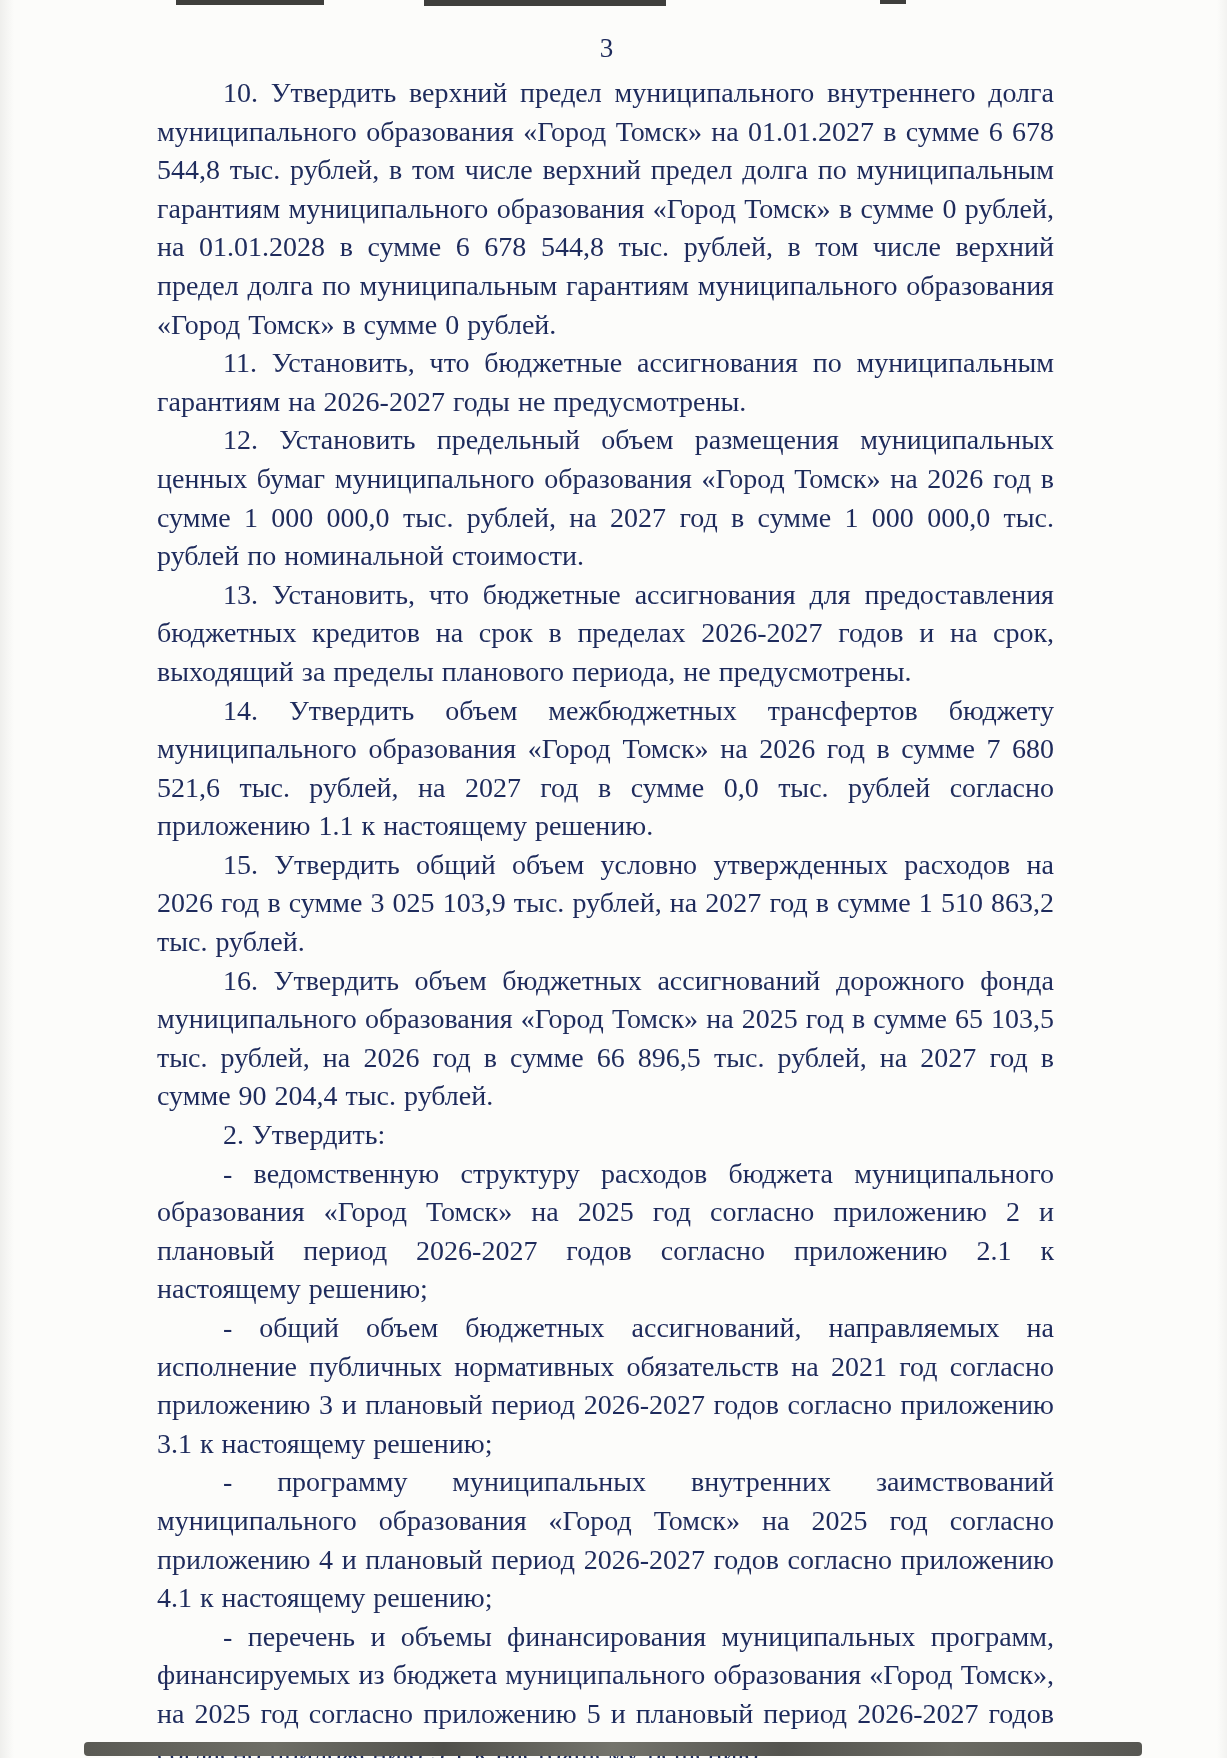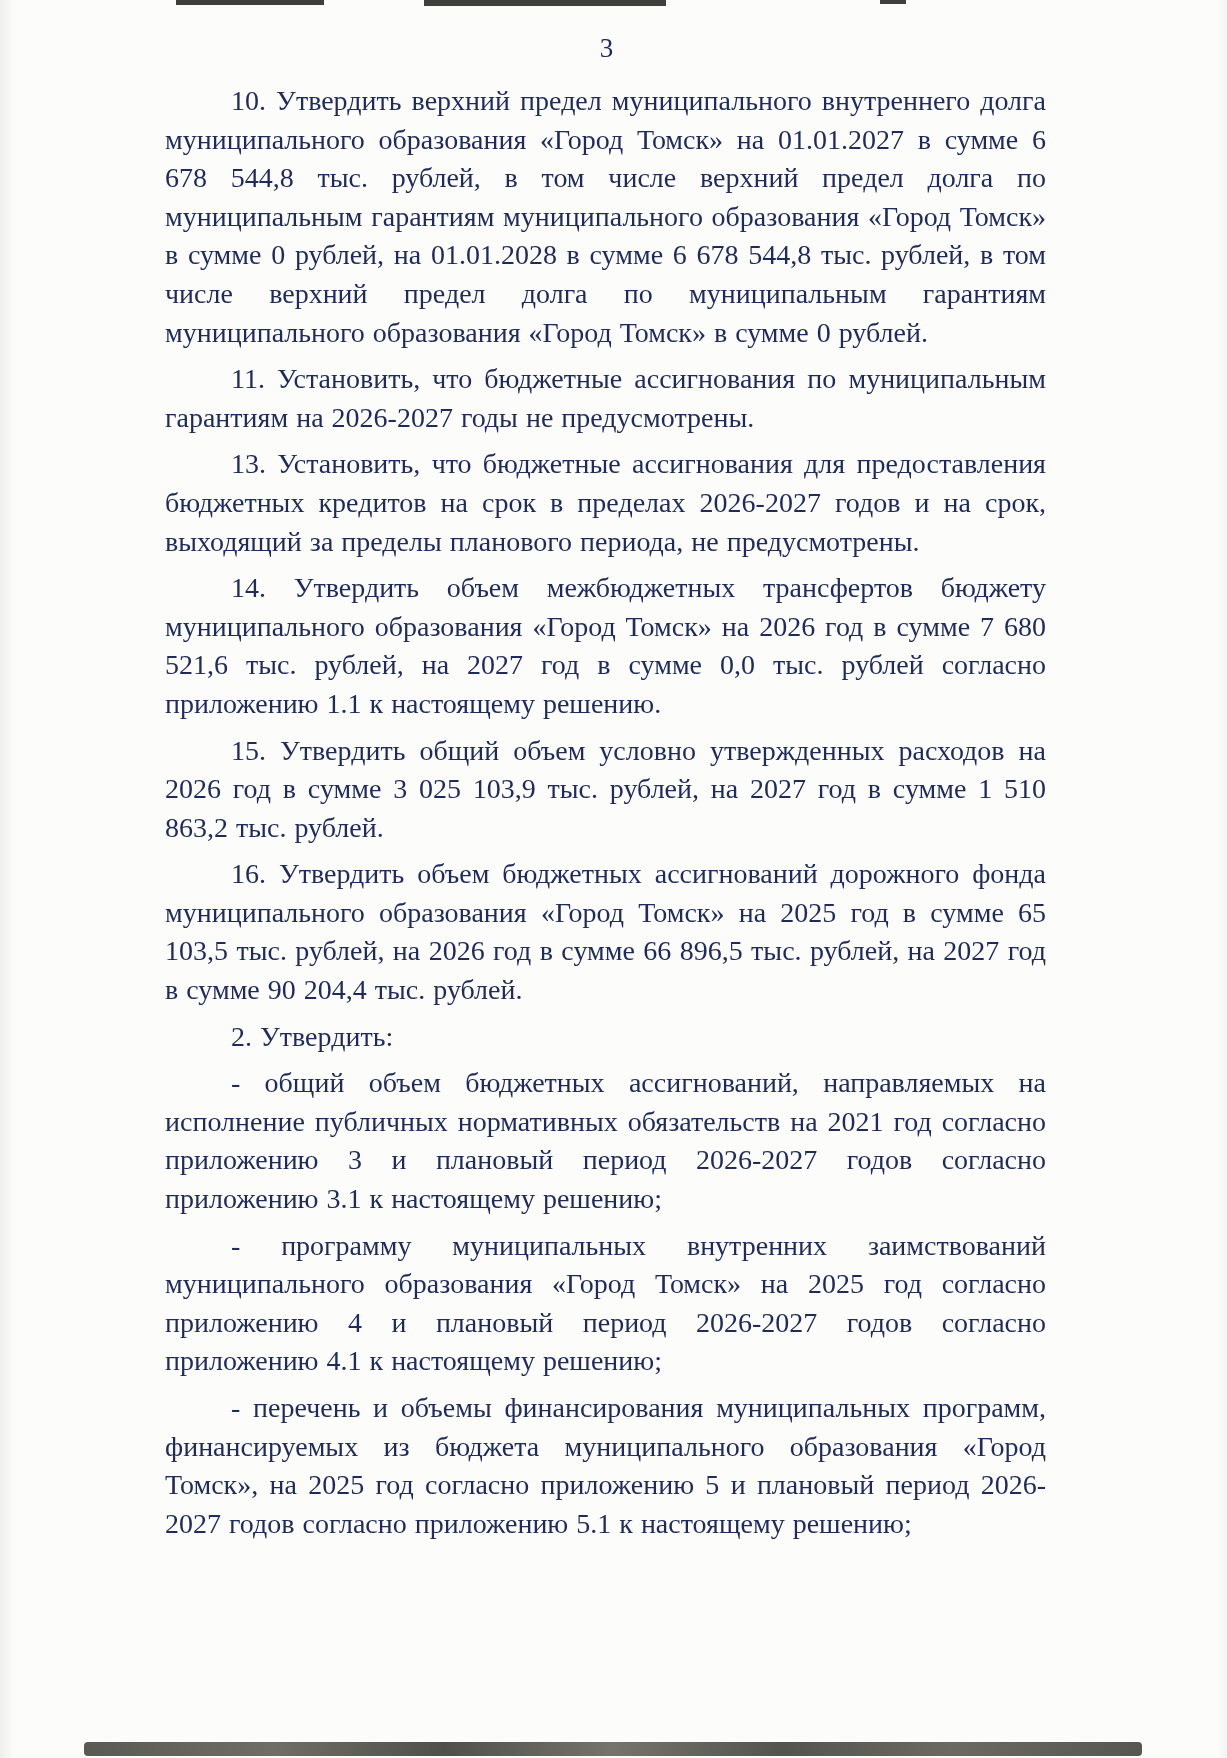--- a/index.html
+++ b/index.html
@@ -39,21 +39,21 @@
   .content {
     position: absolute;
     top: 74px;
     left: 157px;
     width: 897px;
     font-size: 28px;
     line-height: 38.6px;
     text-align: justify;
   }
   .para {
-    margin: 8px;
+    margin: 0;
     text-indent: 66px;
     word-spacing: 1px;
   }
   
   .scan-mark { position: absolute; background: #3f3f3c; }
   .mark-top-1 { left: 176px; top: 0; width: 148px; height: 5px; }
   .mark-top-2 { left: 424px; top: 0; width: 242px; height: 6px; }
   .mark-top-3 { left: 880px; top: 0; width: 26px; height: 4px; }
   .bar-bottom {
     left: 84px; top: 1742px; width: 1058px; height: 14px;
@@ -70,25 +70,27 @@
 
   <div class="scan-mark mark-top-1"></div>
   <div class="scan-mark mark-top-2"></div>
   <div class="scan-mark mark-top-3"></div>
 
   <div class="page-number">3</div>
 
   <div class="content">
     <p class="para">10. Утвердить верхний предел муниципального внутреннего долга муниципального образования «Город Томск» на 01.01.2027 в сумме 6 678 544,8 тыс. рублей, в том числе верхний предел долга по муниципальным гарантиям муниципального образования «Город Томск» в сумме 0 рублей, на 01.01.2028 в сумме 6 678 544,8 тыс. рублей, в том числе верхний предел долга по муниципальным гарантиям муниципального образования «Город Томск» в сумме 0 рублей.</p>
     <p class="para">11. Установить, что бюджетные ассигнования по муниципальным гарантиям на 2026-2027 годы не предусмотрены.</p>
+    <p class="para">12. Установить предельный объем размещения муниципальных ценных бумаг муниципального образования «Город Томск» на 2026 год в сумме 1 000 000,0 тыс. рублей, на 2027 год в сумме 1 000 000,0 тыс. рублей по номинальной стоимости.</p>
     <p class="para">13. Установить, что бюджетные ассигнования для предоставления бюджетных кредитов на срок в пределах 2026-2027 годов и на срок, выходящий за пределы планового периода, не предусмотрены.</p>
     <p class="para">14. Утвердить объем межбюджетных трансфертов бюджету муниципального образования «Город Томск» на 2026 год в сумме 7 680 521,6 тыс. рублей, на 2027 год в сумме 0,0 тыс. рублей согласно приложению 1.1 к настоящему решению.</p>
     <p class="para">15. Утвердить общий объем условно утвержденных расходов на 2026 год в сумме 3 025 103,9 тыс. рублей, на 2027 год  в сумме 1 510 863,2 тыс. рублей.</p>
     <p class="para">16. Утвердить объем бюджетных ассигнований дорожного фонда муниципального образования «Город Томск» на 2025 год в сумме 65 103,5 тыс. рублей, на 2026 год в сумме 66 896,5 тыс. рублей, на 2027 год  в сумме 90 204,4 тыс. рублей.</p>
     <p class="para">2. Утвердить:</p>
+    <p class="para">- ведомственную структуру расходов бюджета муниципального образования «Город Томск» на 2025 год согласно приложению 2 и плановый период 2026-2027 годов согласно приложению 2.1 к настоящему решению;</p>
     <p class="para">- общий объем бюджетных ассигнований, направляемых на исполнение публичных нормативных обязательств на 2021 год согласно приложению 3 и плановый период 2026-2027 годов согласно приложению 3.1 к настоящему решению;</p>
     <p class="para">- программу муниципальных внутренних заимствований муниципального образования «Город Томск» на 2025 год согласно приложению 4 и плановый период 2026-2027 годов согласно приложению 4.1 к настоящему решению;</p>
     <p class="para">- перечень и объемы финансирования муниципальных программ, финансируемых из бюджета муниципального образования «Город Томск», на 2025 год согласно приложению 5 и плановый период 2026-2027 годов согласно приложению 5.1 к настоящему решению;</p>
   </div>
 
   <div class="scan-mark bar-bottom"></div>
 
 </div>
 
 </body></html>

